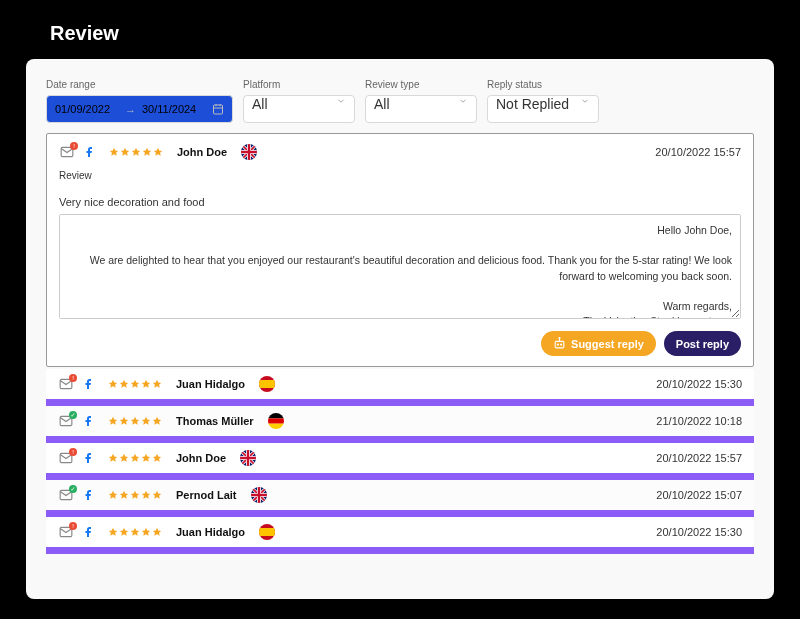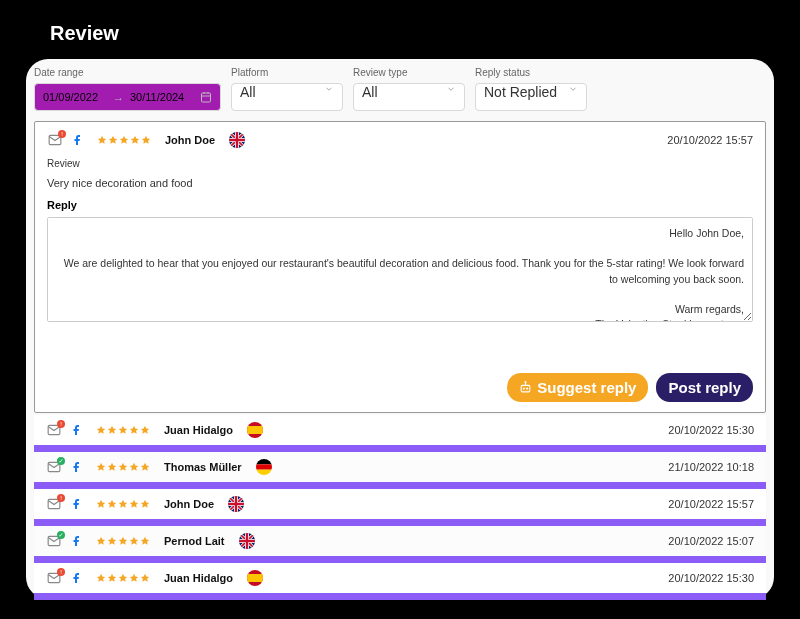--- a/index.html
+++ b/index.html
@@ -1,23 +1,23 @@
 <!DOCTYPE html>
 <html><head>
   <meta charset="utf-8">
   <style>
     * { box-sizing: border-box; margin: 0; padding: 0; font-family: -apple-system, BlinkMacSystemFont, 'Segoe UI', Arial, sans-serif; }
     body { background: #000; width: 800px; height: 619px; overflow: hidden; }
     .page-title { color: #fff; font-size: 20px; font-weight: 700; padding: 22px 0 14px 50px; }
-    .panel { background: #f9f9f9; margin: 0 26px 26px 26px; border-radius: 22px; padding: 8px; height: 540px; }
+    .panel { background: #f9f9f9; margin: 0 26px 26px 26px; border-radius: 8px; padding: 20px; height: 540px; }
 
     .filters { display: flex; gap: 10px; margin-bottom: 10px; }
     .filter-col { display: flex; flex-direction: column; }
     .filter-label { font-size: 10px; color: #666; margin-bottom: 5px; }
-    .date-range { display: inline-flex; align-items: center; background: #a21caf; border: 1px solid #d9d9d9; border-radius: 4px; height: 28px; padding: 0 8px; gap: 6px; }
+    .date-range { display: inline-flex; align-items: center; background: #1d4ed8; border: 1px solid #d9d9d9; border-radius: 4px; height: 28px; padding: 0 8px; gap: 6px; }
     .date-range input { border: none; width: 64px; font-size: 11px; outline: none; background: transparent; }
     .arrow-right { color: #bbb; font-size: 11px; }
     .calendar-icon { width: 12px; height: 12px; color: #bbb; }
     .select { display: inline-flex; align-items: flex-start; justify-content: space-between; background: #fff; border: 1px solid #d9d9d9; border-radius: 4px; height: 28px; padding: 0 8px; width: 112px; font-size: 14px; color: #333; cursor: pointer; }
     .chevron-down { width: 10px; height: 10px; color: #999; }
 
     .review-card { background: #fff; border: 1px solid #999; border-radius: 2px; padding: 10px 12px 10px 12px; margin-bottom: 2px; }
     .review-header-row { display: flex; align-items: center; gap: 8px; }
     .timestamp { margin-left: auto; font-size: 11px; color: #333; }
     .envelope-badge { position: relative; width: 16px; height: 14px; display: inline-flex; }
@@ -25,25 +25,25 @@
     .badge-dot { position: absolute; top: -3px; right: -3px; width: 8px; height: 8px; border-radius: 50%; display:flex; align-items:center; justify-content:center; font-size:6px; color:#fff; line-height:1;}
     .badge-red { background: #e94b35; }
     .badge-green { background: #27ae60; }
     .fb-icon { width: 12px; height: 12px; color: #1877f2; }
     .stars { display: inline-flex; gap: 1px; margin-left: 6px; }
     .star { width: 10px; height: 10px; color: #f5a623; }
     .reviewer-name { font-size: 11px; font-weight: 700; margin-left: 6px; color: #111; }
     .flag { width: 16px; height: 16px; border-radius: 50%; margin-left: 6px; flex-shrink: 0; }
 
     .section-label { font-size: 10px; color: #333; margin-top: 10px; font-weight: 400; }
-    .review-text { font-size: 11px; color: #333; margin-top: 8px; }
+    .review-text { font-size: 11px; color: #333; margin-top: 15px; }
     .reply-label { font-size: 11px; font-weight: 700; margin-top: 10px; }
     .reply-textarea { width: 100%; border: 1px solid #ccc; border-radius: 2px; margin-top: 6px; padding: 8px; font-size: 10.5px; line-height: 1.45; resize: vertical; height: 105px; font-family: inherit; color: #333; text-align: right; }
     .reply-buttons { display: flex; justify-content: flex-end; gap: 8px; margin-top: 8px; }
-    .btn { display: inline-flex; align-items: center; gap: 5px; border: none; border-radius: 14px; padding: 6px 12px; font-size: 15px; font-weight: 600; cursor: pointer; margin-top: 39px; }
+    .btn { display: inline-flex; align-items: center; gap: 5px; border: none; border-radius: 14px; padding: 6px 12px; font-size: 11px; font-weight: 600; cursor: pointer; }
     .btn-suggest { background: #f5a623; color: #fff; }
     .btn-post { background: #2a1e66; color: #fff; }
     .robot-icon { width: 13px; height: 13px; }
 
     .review-list-item { display: flex; align-items: center; gap: 8px; padding: 7px 12px; background: #fff; border-bottom: 7px solid #8b5cf6; }
     .review-list-item:nth-child(even) { background: #fcfcfc; }
 
   </style>
 </head>
 <body>
@@ -139,21 +139,20 @@
               <path d="M0 0 L20 20 M20 0 L0 20" stroke="#C8102E" stroke-width="2"></path>
               <path d="M10 0 V20 M0 10 H20" stroke="#fff" stroke-width="5"></path>
               <path d="M10 0 V20 M0 10 H20" stroke="#C8102E" stroke-width="3"></path>
             </g>
           </svg></span>
       <span class="timestamp">20/10/2022 15:57</span>
     </div>
 
     <div class="section-label">Review</div>
     <div class="review-text">Very nice decoration and food</div>
-    <div class="reply-label">Reply</div>
     <textarea class="reply-textarea" style="">Hello John Doe,
 
 We are delighted to hear that you enjoyed our restaurant's beautiful decoration and delicious food. Thank you for the 5-star rating! We look forward to welcoming you back soon.
 
 Warm regards,
 The Valentine Steakhouse team</textarea>
 
     <div class="reply-buttons">
       <button class="btn btn-suggest">
         <svg class="robot-icon" viewBox="0 0 24 24" fill="none" stroke="currentColor" stroke-width="2">

